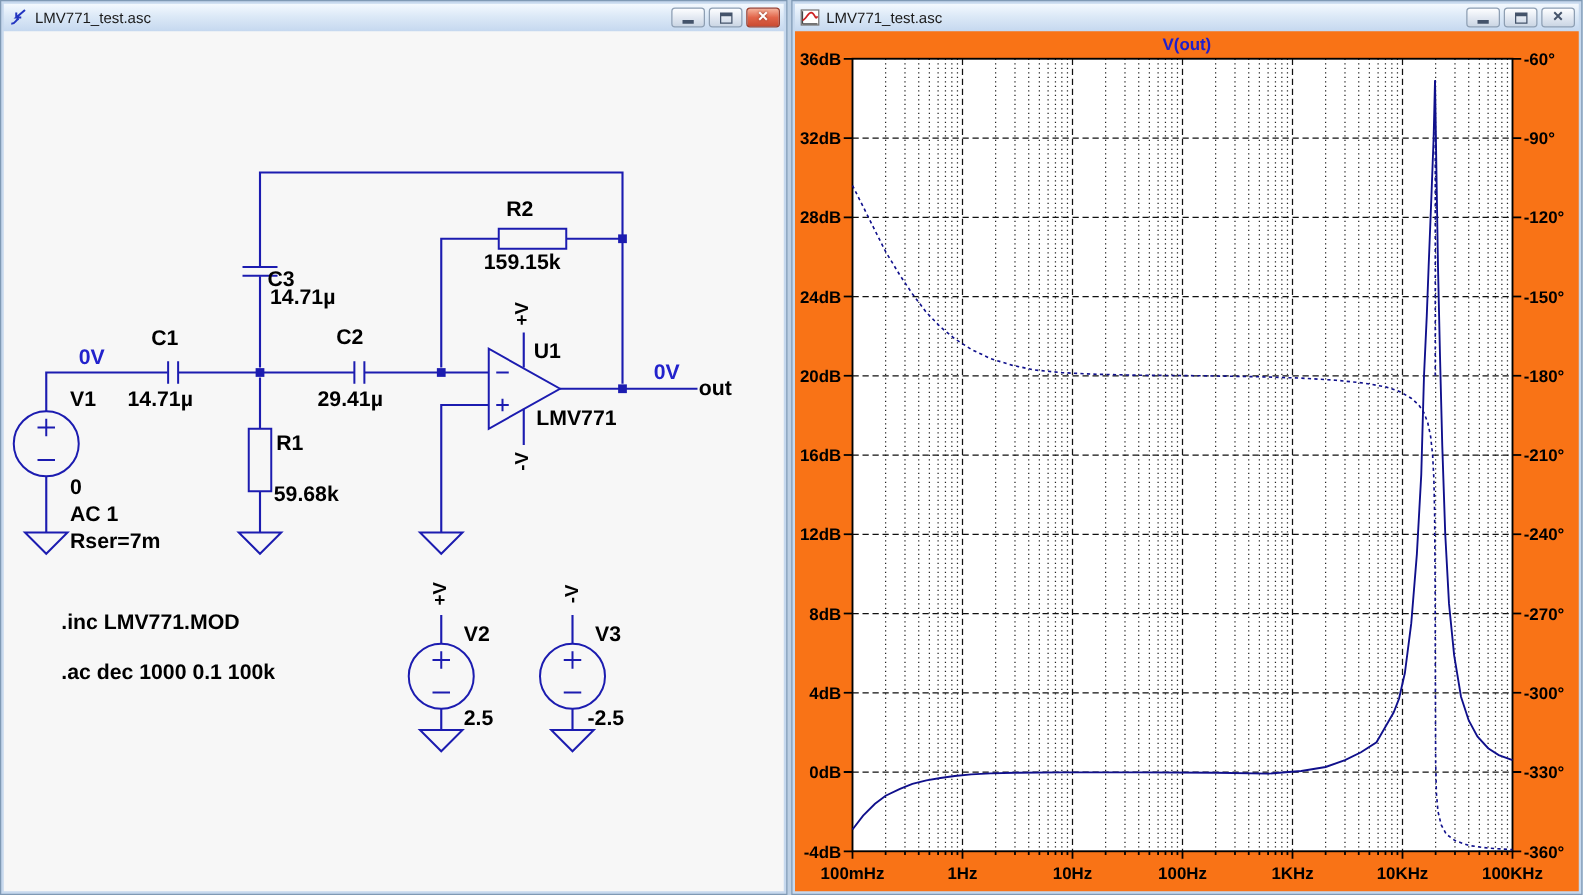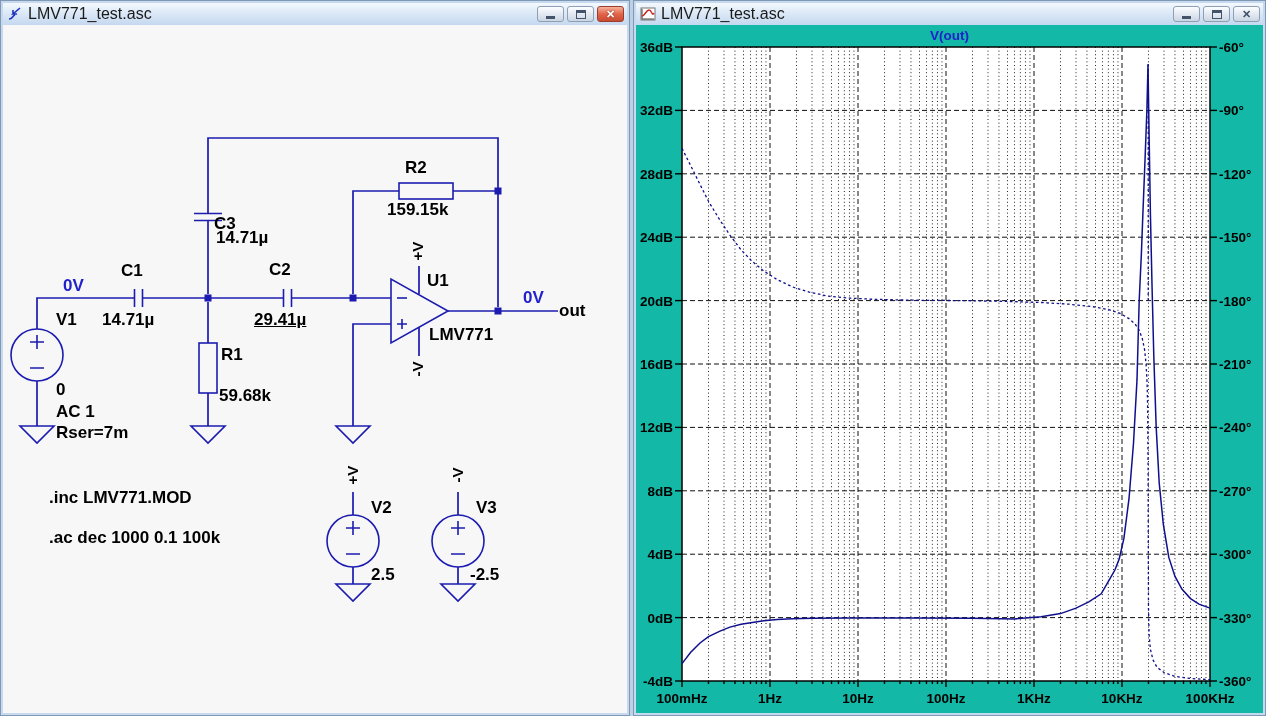--- a/index.html
+++ b/index.html
@@ -1,39 +1,39 @@
 <!DOCTYPE html>
 <html><head>
 <meta charset="utf-8">
 <style>
   html,body{margin:0;padding:0;width:1266px;height:716px;overflow:hidden;background:#BDD0E4;
     font-family:"Liberation Sans",sans-serif;}
   .window{position:absolute;top:0;height:716px;box-sizing:border-box;border:1px solid #7F99B4;
     background:#C7D9EE;padding:2px;}
   .titlebar{height:22px;display:flex;align-items:center;gap:5px;padding:0 3px;
     background:linear-gradient(#F4F9FE,#DCE9F7 45%,#C5D8EF);}
-  .wtitle{font-size:16px;color:#1a1a1a;flex:1;white-space:nowrap;overflow:hidden;}
+  .wtitle{font-size:12px;color:#1a1a1a;flex:1;white-space:nowrap;overflow:hidden;}
   .wicon{width:17px;height:16px;display:inline-flex;align-items:center;justify-content:center;}
   .wbtns{display:flex;gap:3px;align-items:center;}
   .wbtn{width:27px;height:16px;border:1px solid #8E9FB3;border-radius:3px;display:inline-flex;
     align-items:center;justify-content:center;background:linear-gradient(#FDFEFF,#E3E9F2 50%,#CBD6E4);
     box-sizing:border-box;cursor:pointer;}
   .g-min{width:9px;height:3px;background:#44536A;margin-top:7px;}
   .g-max{width:10px;height:9px;border:1px solid #44536A;border-top:3px solid #44536A;box-sizing:border-box;}
   .g-x{font-size:11px;font-weight:bold;color:#44536A;line-height:1;}
   .wbtn.close-active{background:linear-gradient(#F6B29B,#E2654A 50%,#C94B32);border-color:#9A3D2D;}
   .wbtn.close-active .g-x{color:#fff;text-shadow:0 0 2px #7a2418;}
   .client{position:relative;background:#F7F7F7;height:688px;overflow:hidden;}
   
   .slabel{position:absolute;font-weight:bold;font-size:17px;color:#000;white-space:nowrap;line-height:1.1;}
   .slabel.blue{color:#2222CC;}
   .rotlabel{position:absolute;width:30px;height:30px;line-height:30px;text-align:center;
     font-weight:bold;font-size:15px;color:#000;transform:rotate(-90deg);}
   
-  .plot-client{background:#14b8a6;}
+  .plot-client{background:#f97316;}
   .plot-title{position:absolute;top:3px;left:0;width:100%;text-align:center;color:#2020CC;
     font-weight:bold;font-size:13.5px;}
   .plot-area-bg{position:absolute;left:46px;top:22px;width:528px;height:634px;background:#FFFFFF;}
   svg{position:absolute;left:0;top:0;}
   .gminor{stroke:#222;stroke-width:1;stroke-dasharray:1 2.6;}
   .gmajor{stroke:#111;stroke-width:1;stroke-dasharray:5 3;}
   .tick{stroke:#000;stroke-width:1.4;}
   .frame{fill:none;stroke:#000;stroke-width:1.5;}
   .curve{fill:none;stroke:#10108C;stroke-width:1.5;}
   .curve.dotted{stroke-dasharray:2.6 2.6;stroke-width:1.3;}
@@ -145,21 +145,21 @@
     <span class="slabel blue" style="left:60px;top:252px;">0V</span>
     <span class="slabel" style="left:53px;top:286px;">V1</span>
     <span class="slabel" style="left:53px;top:356px;">0</span>
     <span class="slabel" style="left:53px;top:378px;">AC 1</span>
     <span class="slabel" style="left:53px;top:399px;">Rser=7m</span>
     <span class="slabel" style="left:118px;top:237px;">C1</span>
     <span class="slabel" style="left:99px;top:286px;">14.71µ</span>
     <span class="slabel" style="left:211px;top:166px;margin-top:24px;">C3</span>
     <span class="slabel" style="left:213px;top:204px;">14.71µ</span>
     <span class="slabel" style="left:266px;top:236px;">C2</span>
-    <span class="slabel" style="left:251px;top:286px;text-decoration:underline;">29.41µ</span>
+    <span class="slabel" style="left:251px;top:286px;">29.41µ</span>
     <span class="slabel" style="left:218px;top:321px;">R1</span>
     <span class="slabel" style="left:216px;top:362px;">59.68k</span>
     <span class="slabel" style="left:402px;top:134px;">R2</span>
     <span class="slabel" style="left:384px;top:176px;">159.15k</span>
     <span class="slabel" style="left:424px;top:247px;">U1</span>
     <span class="slabel" style="left:426px;top:301px;">LMV771</span>
     <span class="rotlabel" style="left:400px;top:211px;">+V</span>
     <span class="rotlabel" style="left:400px;top:329px;">-V</span>
     <span class="slabel blue" style="left:520px;top:264px;">0V</span>
     <span class="slabel" style="left:556px;top:277px;">out</span>

